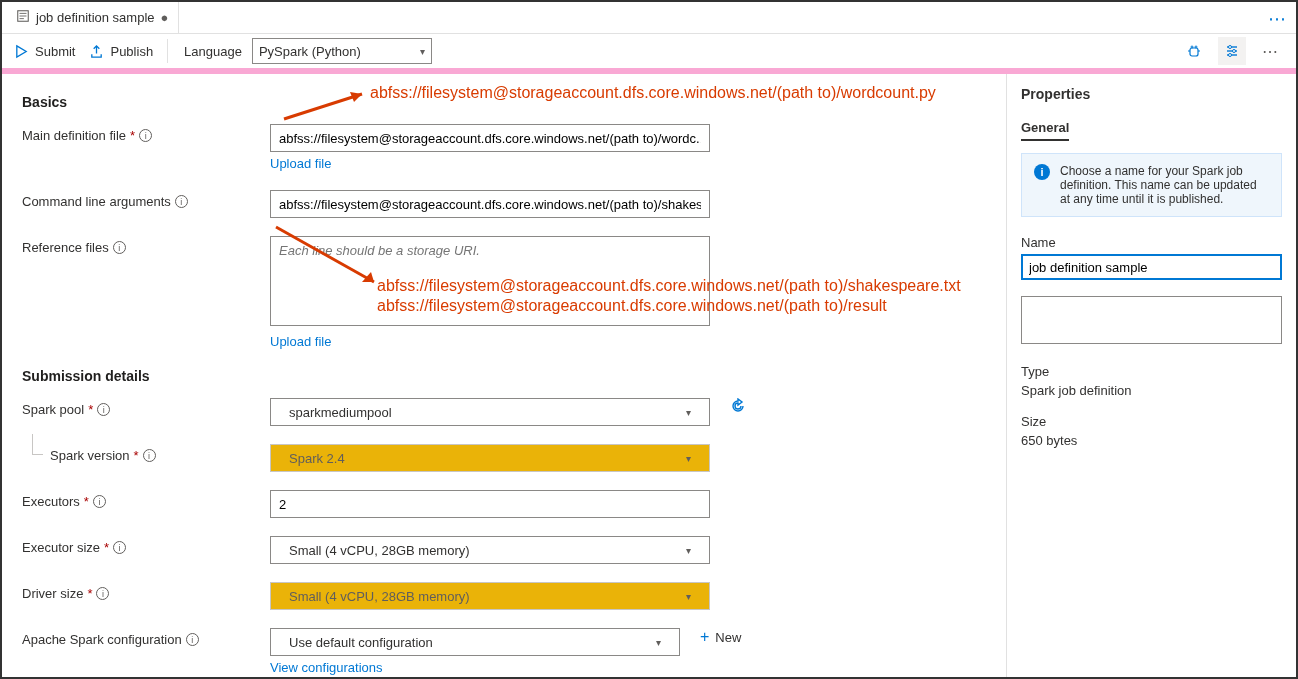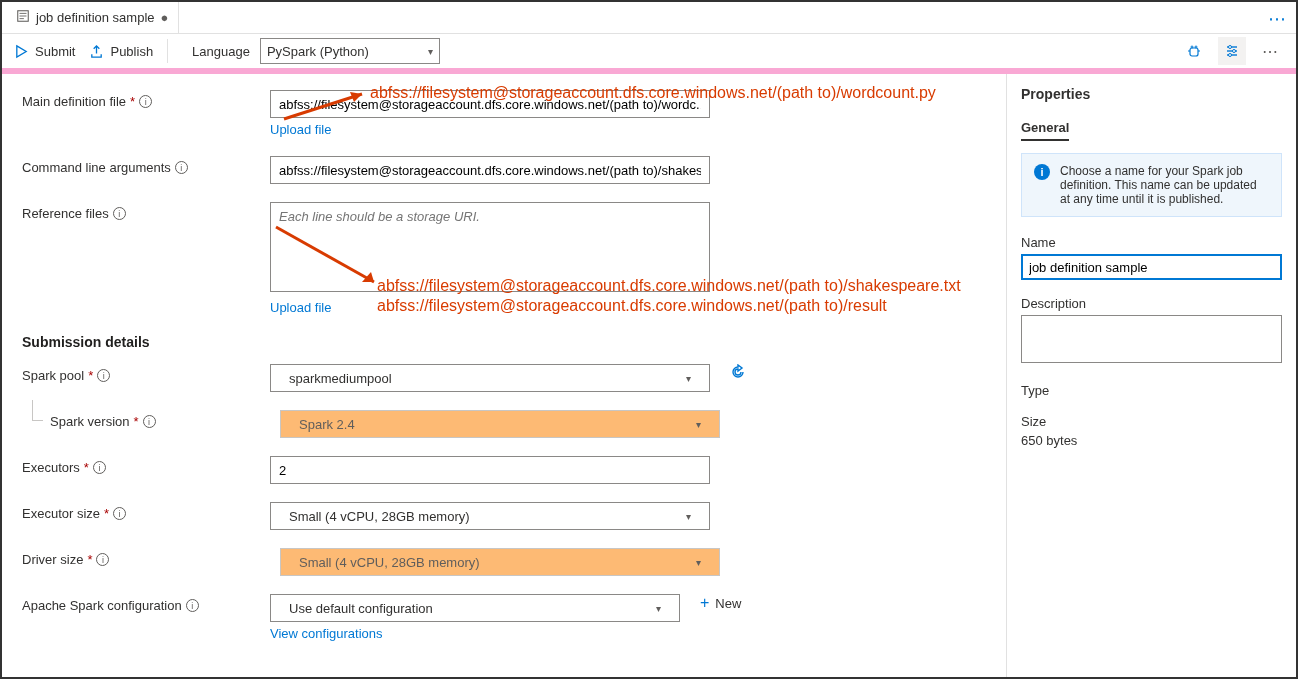--- a/index.html
+++ b/index.html
@@ -6,42 +6,42 @@
     body { width: 1298px; height: 679px; background: #fff; border: 2px solid #333; color: #323130; overflow: hidden; position: relative; }
 
     .tab-bar { height: 32px; border-bottom: 1px solid #e1e1e1; display: flex; align-items: center; padding: 0 4px; }
     .tab { display: flex; align-items: center; gap: 6px; padding: 4px 10px; font-size: 13px; border-right: 1px solid #e1e1e1; height: 100%; }
     .tab-icon svg { width: 14px; height: 14px; }
     .more-top { position: absolute; right: 10px; top: 6px; color: #0078d4; font-size: 18px; cursor: pointer; }
 
     .toolbar { height: 40px; border-bottom: 6px solid #f9a8d4; display: flex; align-items: center; padding: 0 12px; gap: 14px; }
     .toolbar-btn { display: flex; align-items: center; gap: 6px; font-size: 13px; color: #323130; cursor: pointer; }
     .toolbar-btn svg { width: 15px; height: 15px; }
-    .lang-group { display: flex; align-items: center; gap: 10px; margin-left: 10px; }
+    .lang-group { display: flex; align-items: center; gap: 10px; margin-left: 2px; }
     .lang-select { border: 1px solid #8a8886; height: 26px; width: 180px; padding: 2px 6px; font-size: 13px; display:flex; align-items:center; justify-content:space-between; cursor:pointer; }
     .lang-select .chev { font-size: 10px; color:#605e5c; }
     .toolbar-right { margin-left: auto; display: flex; gap: 10px; align-items:center; }
     .icon-btn { width: 28px; height: 28px; display:flex; align-items:center; justify-content:center; cursor:pointer; color:#0078d4; }
     .icon-btn.gray { background: #f3f2f1; }
 
     .main { display: flex; height: calc(679px - 32px - 40px - 4px); }
     .form-area { flex: 1; padding: 16px 20px; overflow:auto; }
     .prop-pane { width: 290px; border-left: 1px solid #e1e1e1; padding: 12px 14px; }
 
     .section-title { font-weight: 600; font-size: 14px; margin: 4px 0 14px; color:#201f1e; }
     .form-row { display: flex; align-items: flex-start; margin-bottom: 18px; gap: 8px; }
     .form-label { width: 240px; font-size: 13px; color: #323130; display:flex; align-items:center; gap:4px; padding-top:4px;}
     .form-label.indent { padding-left: 28px; }
     .req { color: #a80000; }
     .info-icon { width:13px; height:13px; color:#605e5c; border:1px solid #605e5c; border-radius:50%; display:inline-flex; align-items:center; justify-content:center; font-size:9px; }
     .form-field { width: 440px; }
     .form-input { width: 100%; border:1px solid #8a8886; height: 28px; padding: 2px 8px; font-size: 13px; }
     .form-textarea { width:100%; border:1px solid #8a8886; height:90px; padding:6px 8px; font-size:13px; font-style: italic; color:#605e5c; resize:none;}
     .dropdown { width:100%; border:1px solid #8a8886; height:28px; padding:2px 18px; font-size:13px; display:flex; align-items:center; justify-content:space-between; cursor:pointer; }
-    .dropdown.disabled { background:#fdba74; color:#605e5c; border-color:#c8c6c4; cursor:default;margin-left:10px; }
+    .dropdown.disabled { background:#eab308; color:#605e5c; border-color:#c8c6c4; cursor:default; }
     .dropdown .chev { font-size:10px; color:#605e5c; }
     .link { color:#0078d4; font-size:13px; cursor:pointer; margin-top:4px; display:inline-block; }
     .after-field { margin-left: 12px; display:flex; align-items:center; gap:6px; color:#323130; font-size:13px; cursor:pointer;}
     .refresh { color:#0078d4; }
 
     .prop-title { font-size:14px; font-weight:600; margin-bottom:14px; }
     .prop-tabs-row { display:flex; border : none; margin-bottom:12px; }
     .prop-tab { font-size:13px; font-weight:600; padding:4px 0; margin-right:16px; border-bottom:2px solid #323130; cursor:pointer;}
     .info-box { background:#eff6fc; border:1px solid #cfe4fa; padding:10px 12px; display:flex; gap:10px; font-size:12px; color:#323130; margin-bottom:18px; }
     .info-box .i { color:#0078d4; font-weight:bold; width:16px; height:16px; border-radius:50%; background:#0078d4; color:#fff; font-size:11px; display:flex; align-items:center; justify-content:center; flex-shrink:0;}
@@ -116,20 +116,21 @@
           <circle cx="6" cy="12" r="1.5" fill="#fff" stroke="#0078d4"></circle>
         </svg>
     </div>
     <div class="icon-btn" style="color:#605e5c;">⋯</div>
   </div>
 </div>
 
 <div class="main">
   <div class="form-area">
 
+    <div class="section-title">Basics</div>
 
     <div class="form-row">
       <div class="form-label">
         <span>Main definition file</span>
           <span class="req">*</span>
         <span class="info-icon">i</span>
       </div>
       <div class="form-field">
         <input class="form-input" value="abfss://filesystem@storageaccount.dfs.core.windows.net/(path to)/wordc..." style="">
         <span class="link">Upload file</span>
@@ -258,25 +259,25 @@
     </div>
     <div class="info-box">
       <span class="i">i</span>
       <span>Choose a name for your Spark job definition. This name can be updated at any time until it is published.</span>
     </div>
     <div class="prop-block">
       <label class="prop-label">Name</label>
       <input class="prop-input" value="job definition sample" style="">
     </div>
     <div class="prop-block">
-      <label class="prop-label">Description</label>
       <textarea class="prop-textarea" style=""></textarea>
     </div>
     <div class="prop-block">
       <label class="prop-label">Type</label>
+      <div class="prop-readonly">Spark job definition</div>
     </div>
     <div class="prop-block">
       <label class="prop-label">Size</label>
       <div class="prop-readonly">650 bytes</div>
     </div>
   </div>
 </div>
 
 <svg style="position:absolute;left:280px;top:82px;pointer-events:none;" width="90" height="40">
   <line x1="2" y1="35" x2="80" y2="10" stroke="#d83b01" stroke-width="3"></line>

